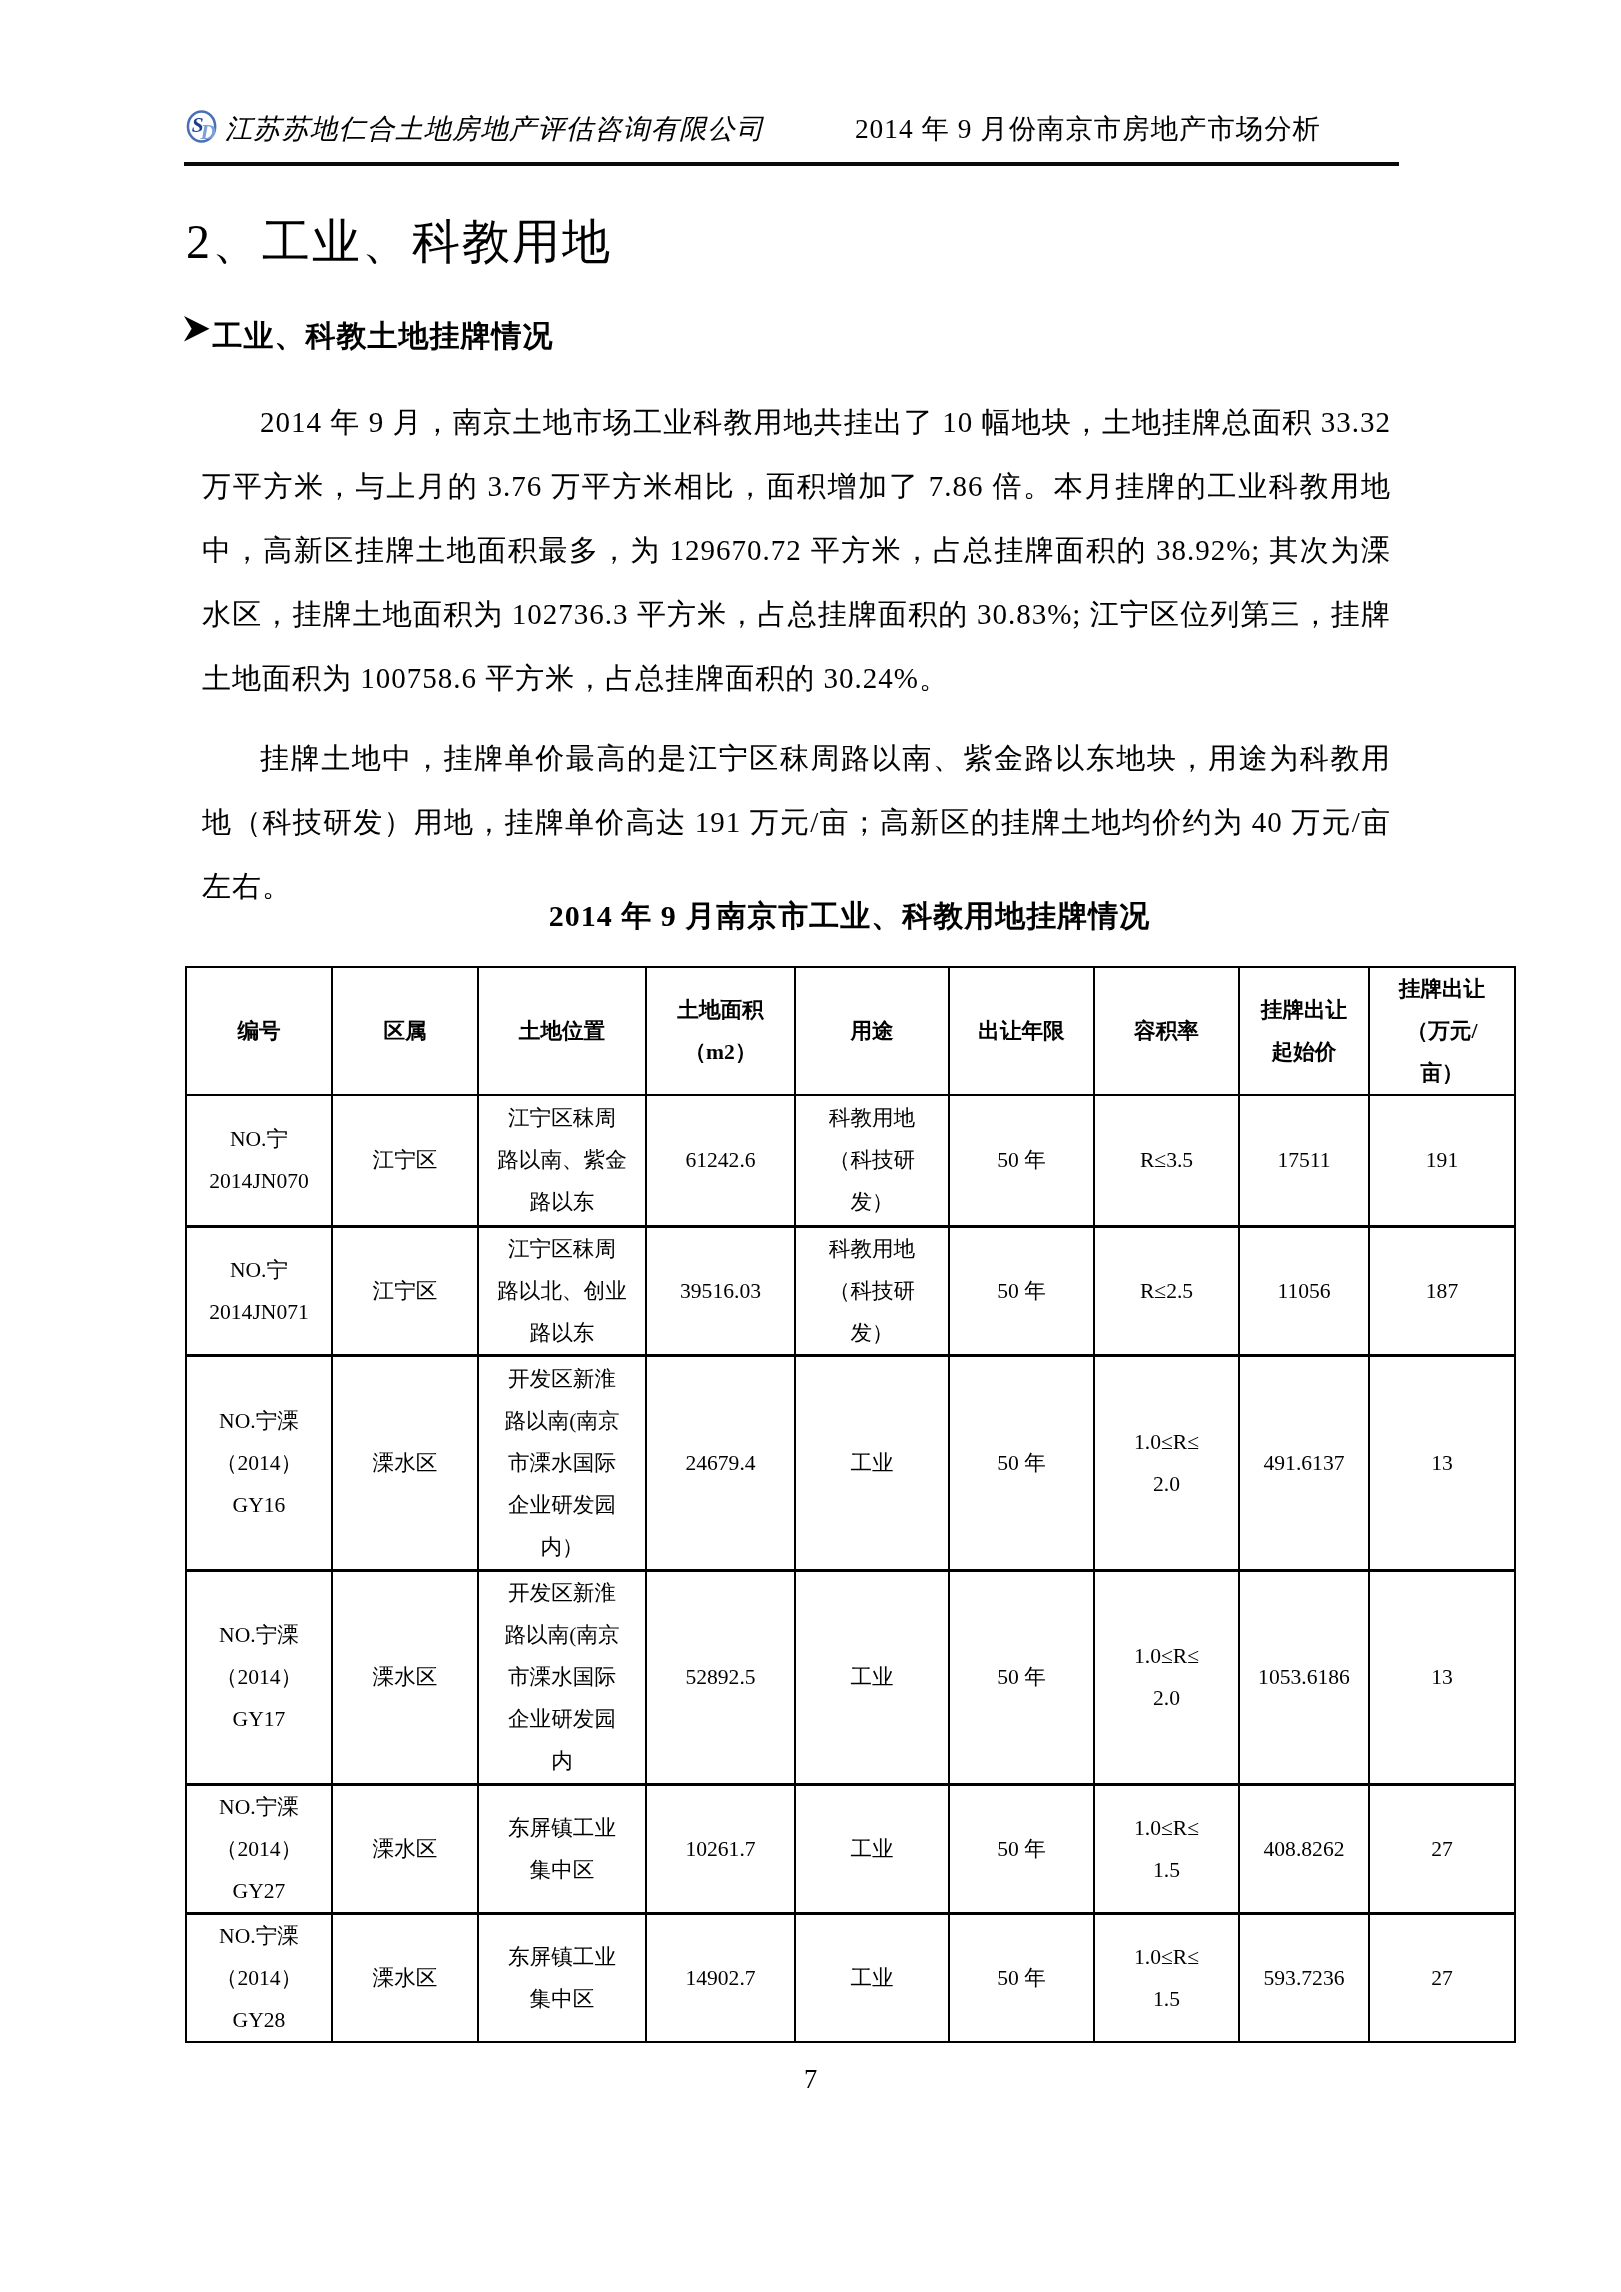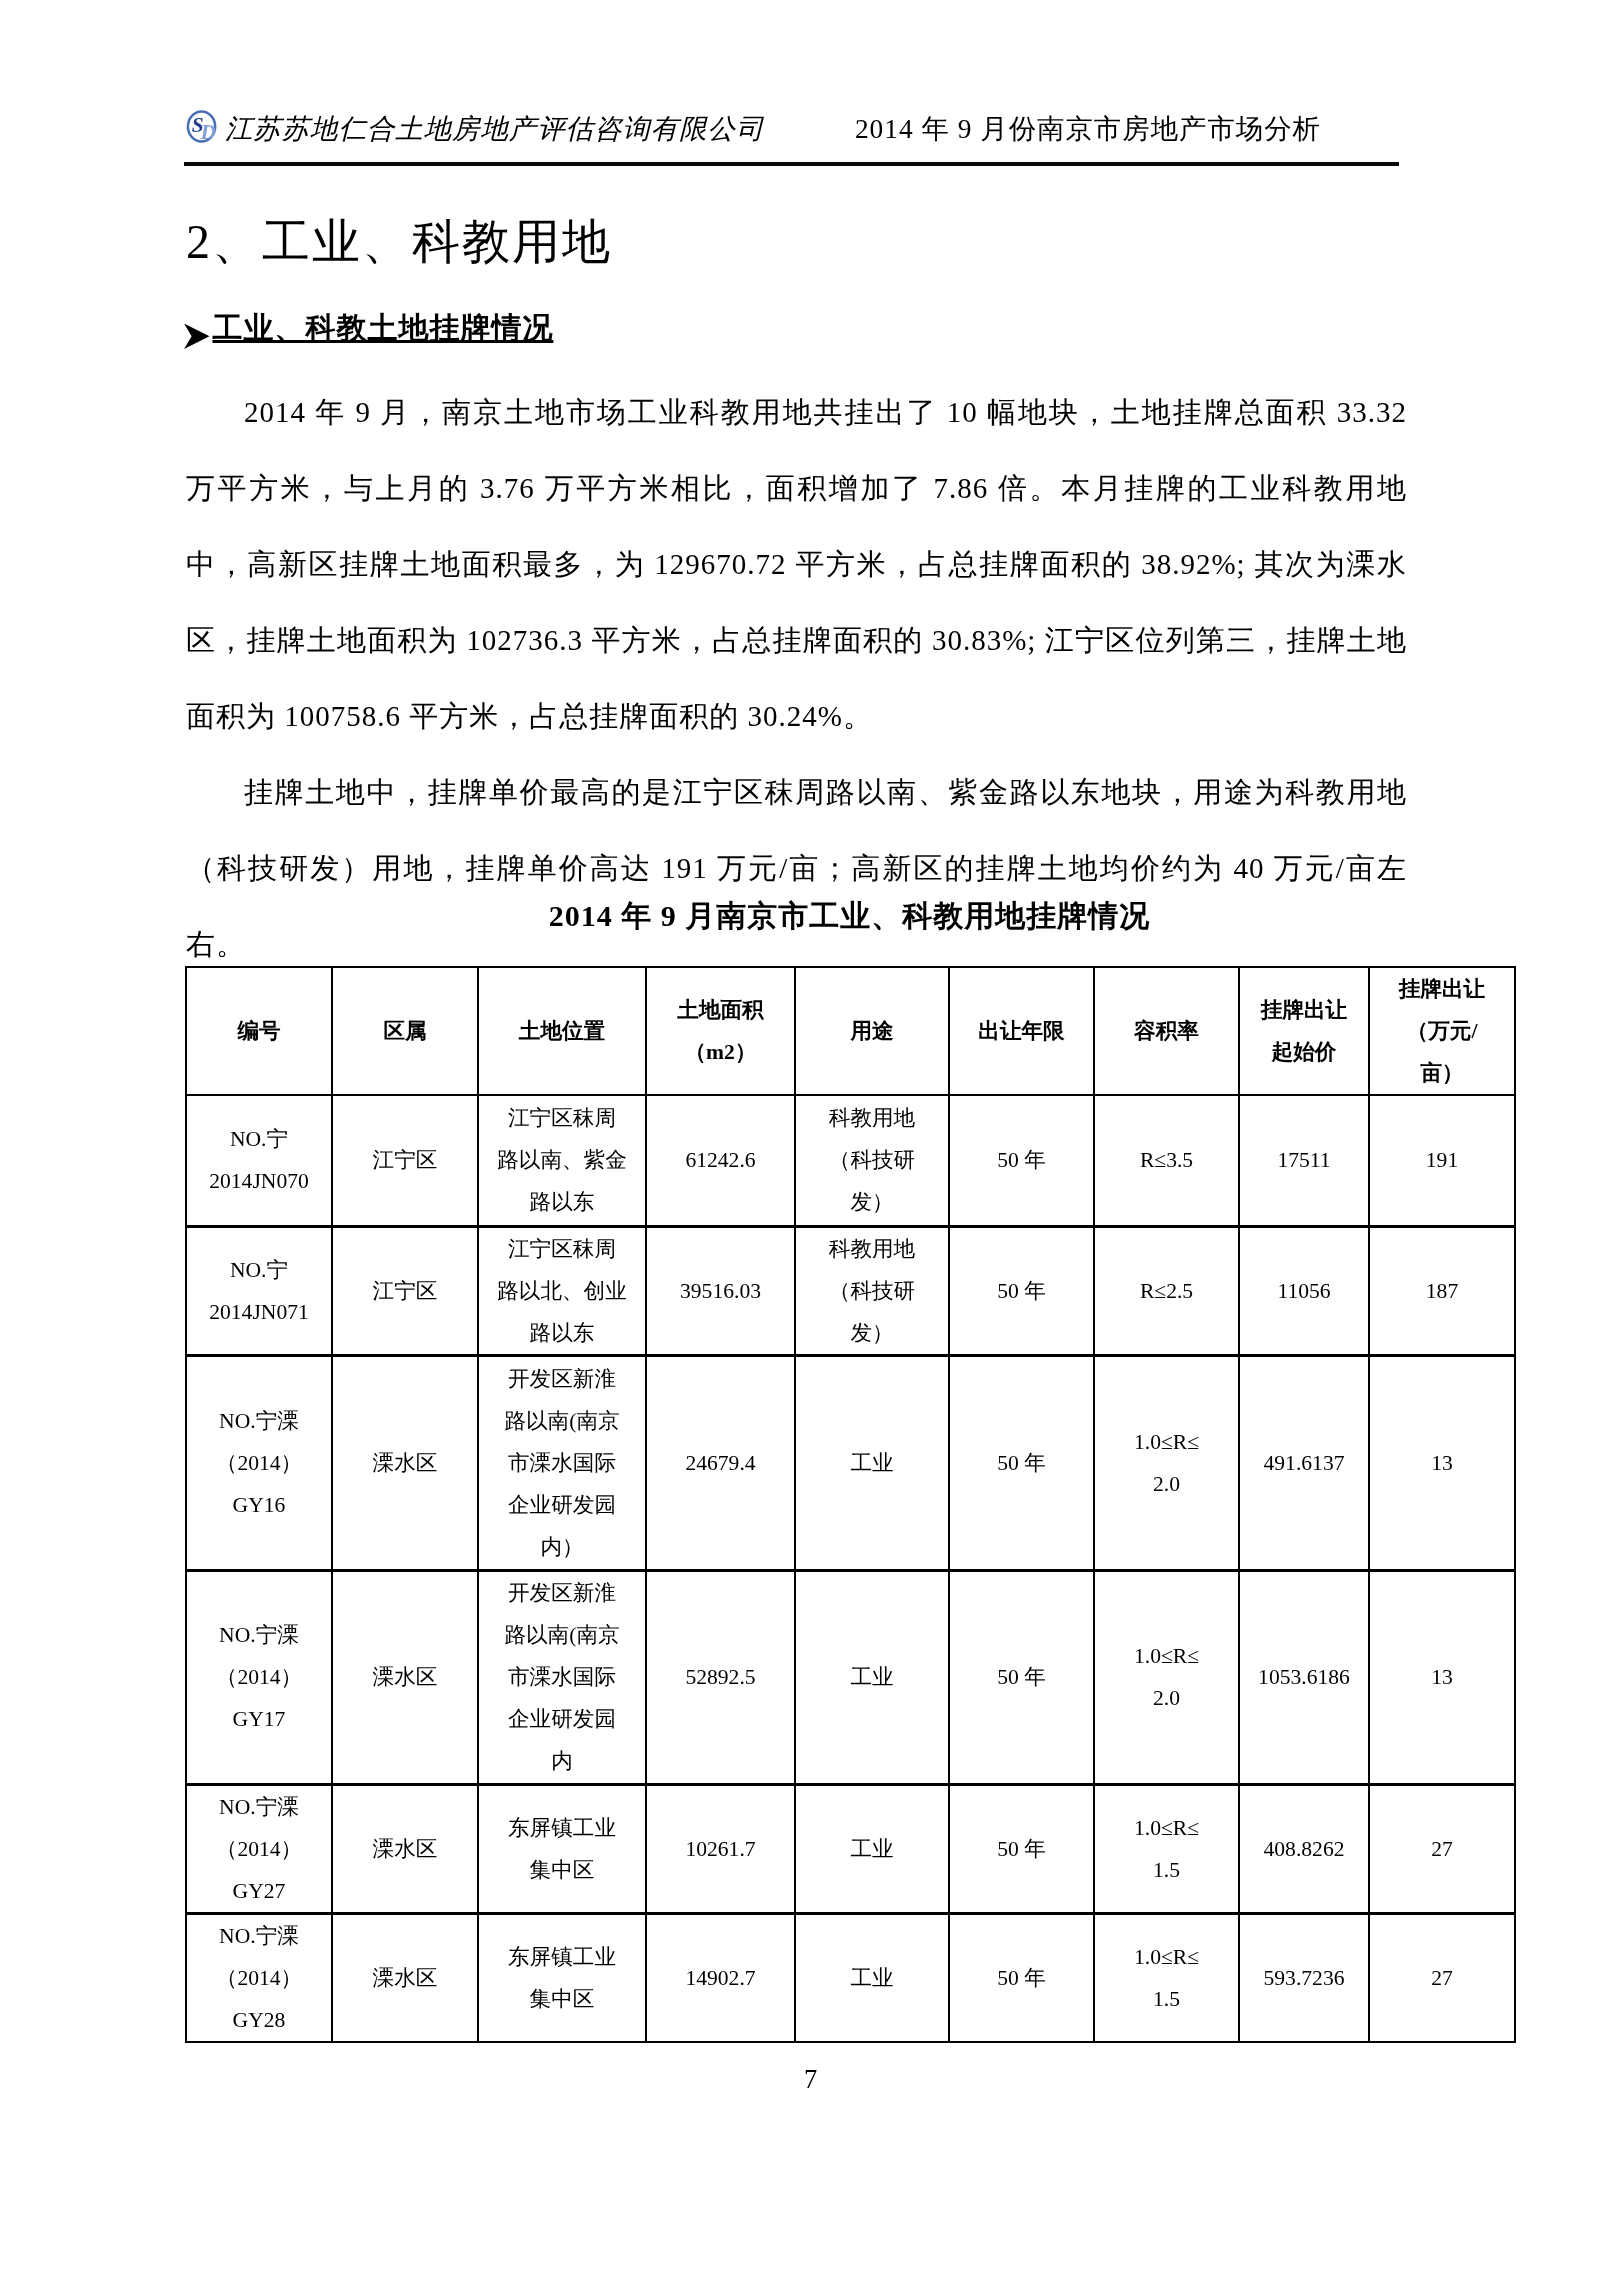--- a/index.html
+++ b/index.html
@@ -35,43 +35,43 @@
 
   
   .h1 {
     position: absolute;
     left: 186px; top: 210px;
     font-size: 48px; font-weight: normal;
     letter-spacing: 2px;
   }
   .h2 {
     position: absolute;
-    left: 184px; top: 308px;
+    left: 184px; top: 316px;
     font-size: 30px; font-weight: bold;
     letter-spacing: 1px;
-    display: flex; align-items: flex-end; text-decoration: underline;
+    display: flex; align-items: flex-start;
   }
   .arrow-bullet {
     display: inline-block;
     width: 25.5px; height: 25.5px;
     background: #000;
     clip-path: polygon(0 0, 100% 50%, 0 100%, 30% 50%);
     margin-right: 2.9px;
   }
 
   
   .body-text {
     position: absolute;
     left: 186px; top: 374px;
     width: 1221px;
   }
   .body-text p {
-    margin: 0;
+    margin: 16px;
     font-size: 29px;
-    line-height: 76px;
+    line-height: 64px;
     text-align: justify;
     text-indent: 2em;
     letter-spacing: 1px;
   }
 
   
   .table-title {
     position: absolute;
     left: 185px; top: 896px;
     width: 1329px;

